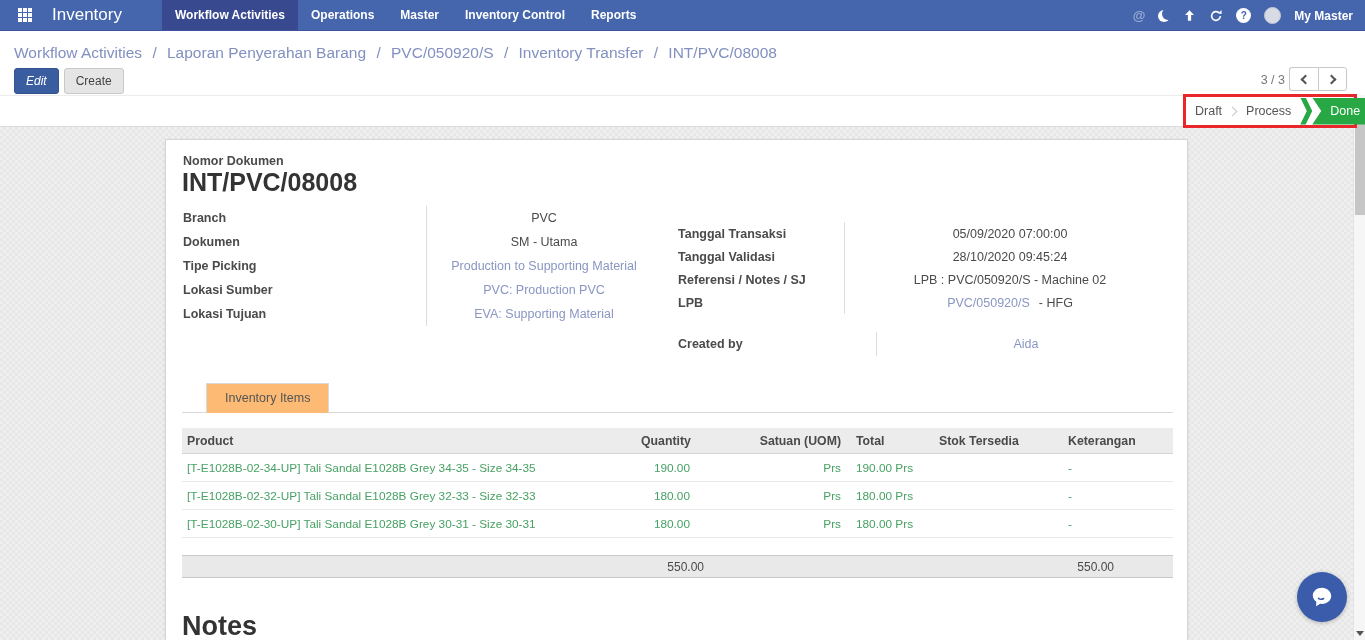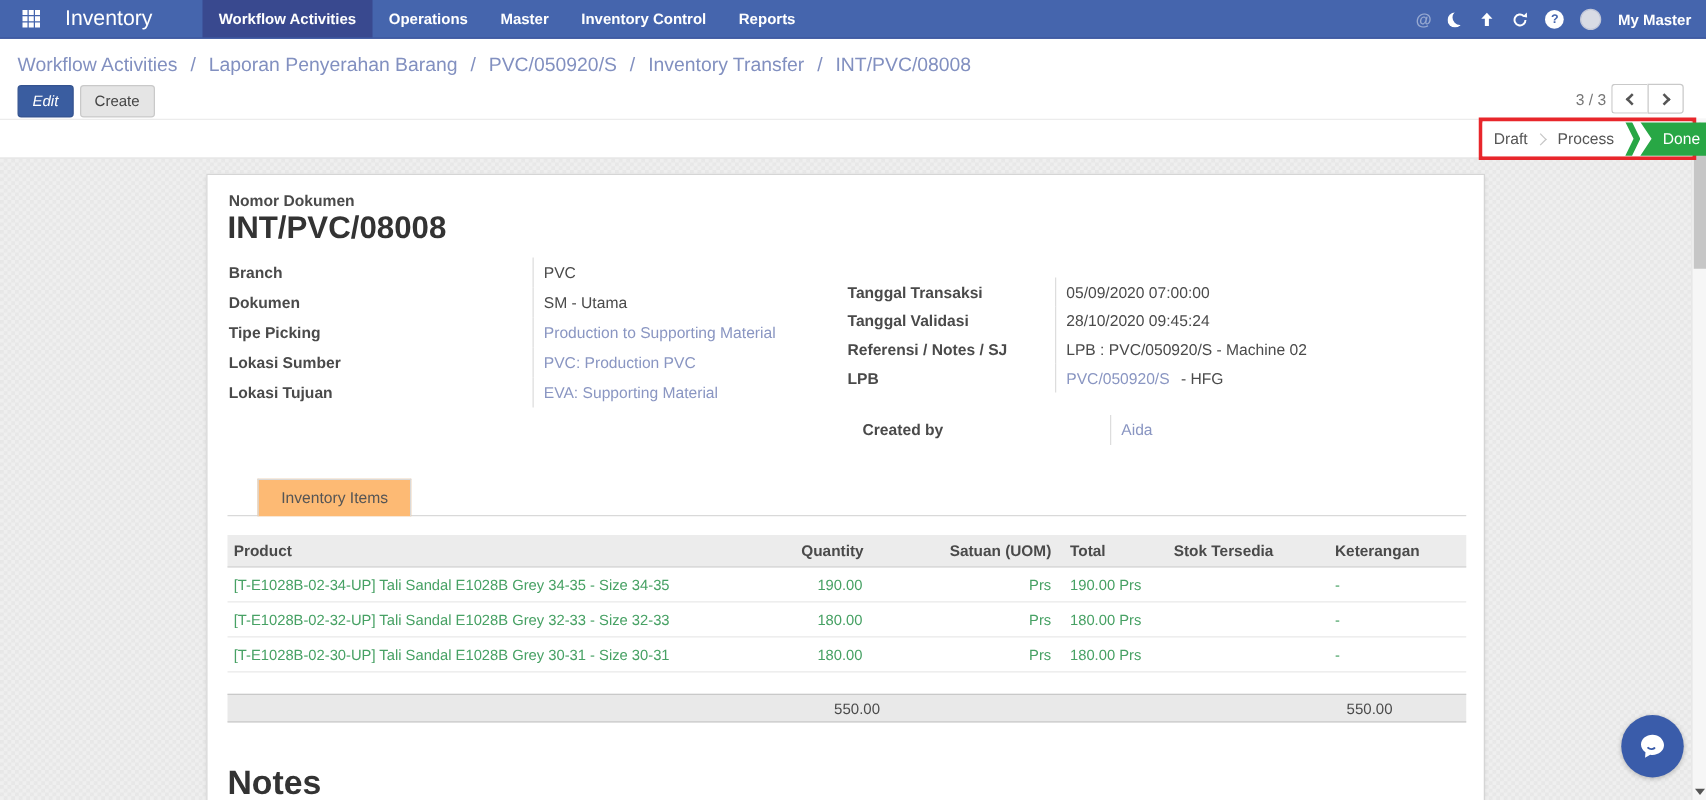--- a/index.html
+++ b/index.html
@@ -69,24 +69,24 @@
 
   .sheet { position:absolute; left:165px; top:139px; width:1023px; height:540px; background:#fff;
            border:1px solid #d5d5d5; box-shadow:0 1px 3px rgba(0,0,0,.08); z-index:5; }
 
   .doc-number-label { position:absolute; left:17px; top:14px; font-size:12.5px; font-weight:700; color:#4a4a4a; }
   .doc-number { position:absolute; left:16px; top:28px; font-size:25px; font-weight:700; color:#333; }
 
   .field-grid { position:absolute; display:grid; }
   .fg-left { left:17px; top:66px; width:470px; grid-template-columns:243px 1fr; grid-auto-rows:24px; }
   .fg-right { left:512px; top:82px; width:489px; grid-template-columns:166px 1fr; grid-auto-rows:23px; }
-  .fg-created { left:524px; top:192px; width:489px; grid-template-columns:166px 1fr; grid-auto-rows:24px;gap:32px; }
+  .fg-created { left:512px; top:192px; width:489px; grid-template-columns:166px 1fr; grid-auto-rows:24px;gap:32px; }
   .f-label { font-size:12.5px; font-weight:700; color:#4a4a4a; line-height:24px; }
   .f-value { font-size:12.5px; color:#4a4a4a; line-height:24px; border-left:1px solid #ddd; padding-left:8px;
-             white-space:nowrap; overflow:hidden; }
+             white-space:nowrap; overflow:hidden;text-align:center; }
   .f-value .lnk { color:#8a96c2; cursor:pointer; }
   .f-value .suffix { color:#4a4a4a; margin-left:9px; }
 
   
   .tabbar { position:absolute; left:16px; top:243px; width:991px; height:30px; border-bottom:1px solid #d9d9d9; }
   .tab { position:absolute; left:0; top:0; height:30px; padding:0 18px; background:#fdba74;
          border:1px solid #d9d9d9; border-bottom:none; font-size:12.5px; color:#555; line-height:29px; cursor:pointer;margin-left:24px; }
 
   
   .inv-table { position:absolute; left:16px; top:288px; width:991px; font-size:11.8px; }

